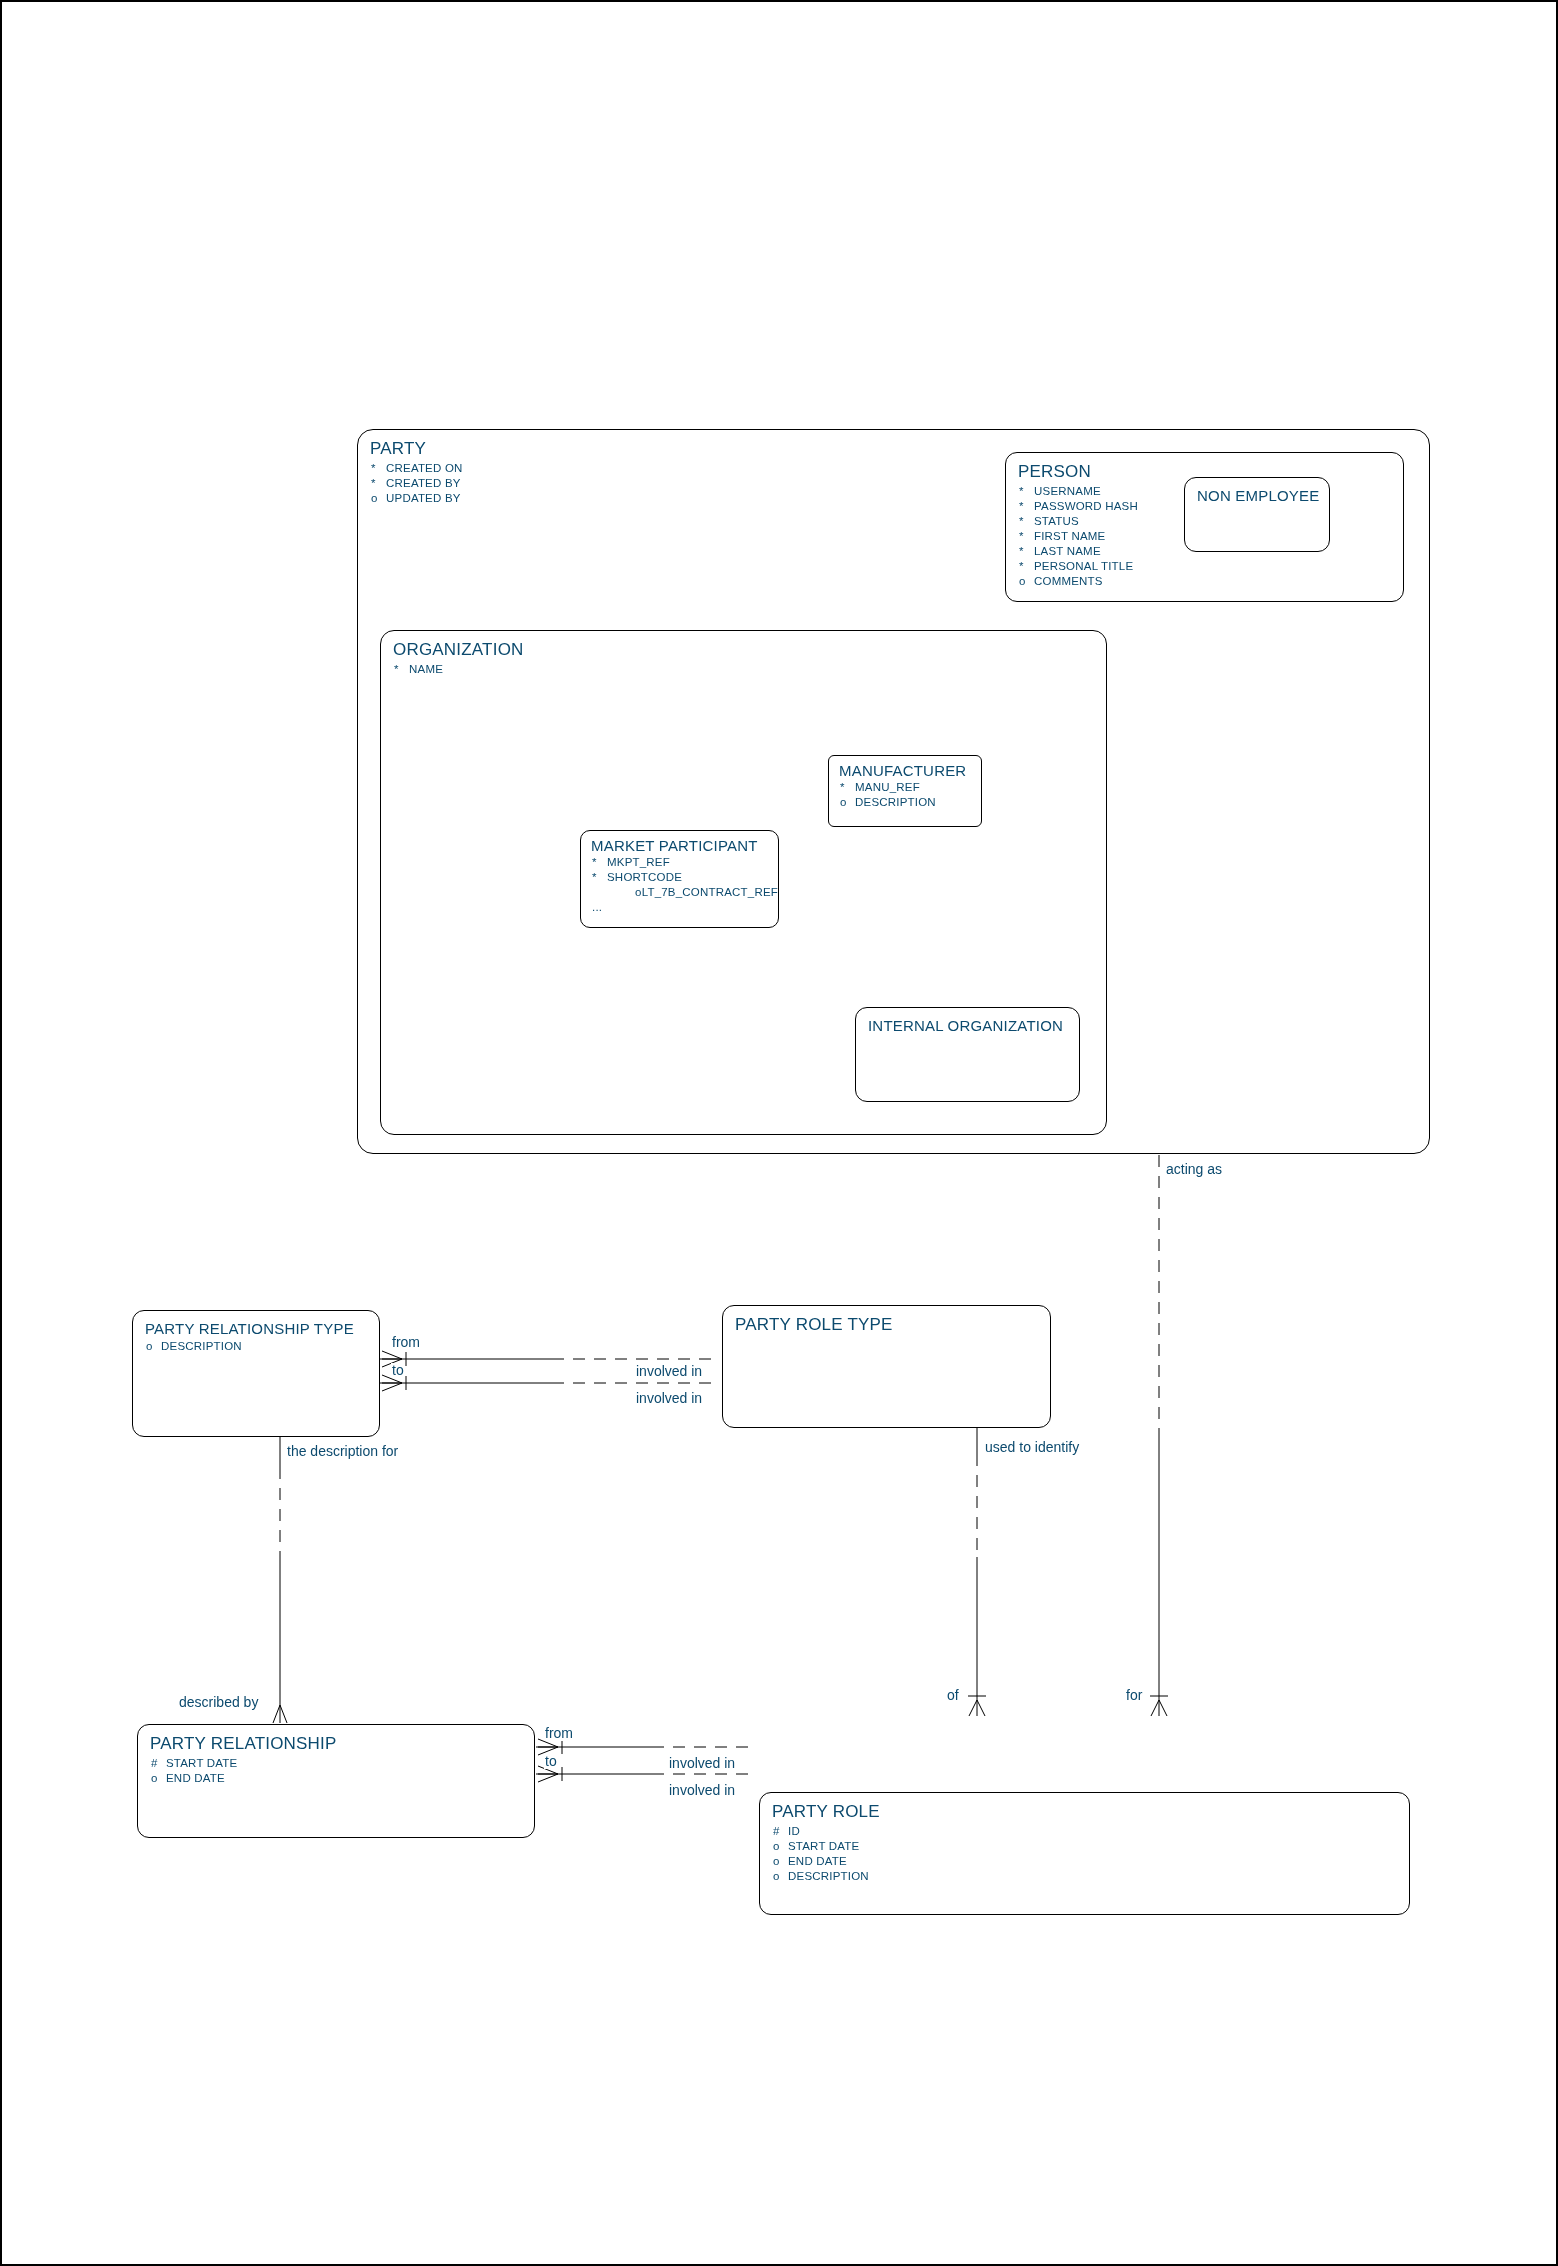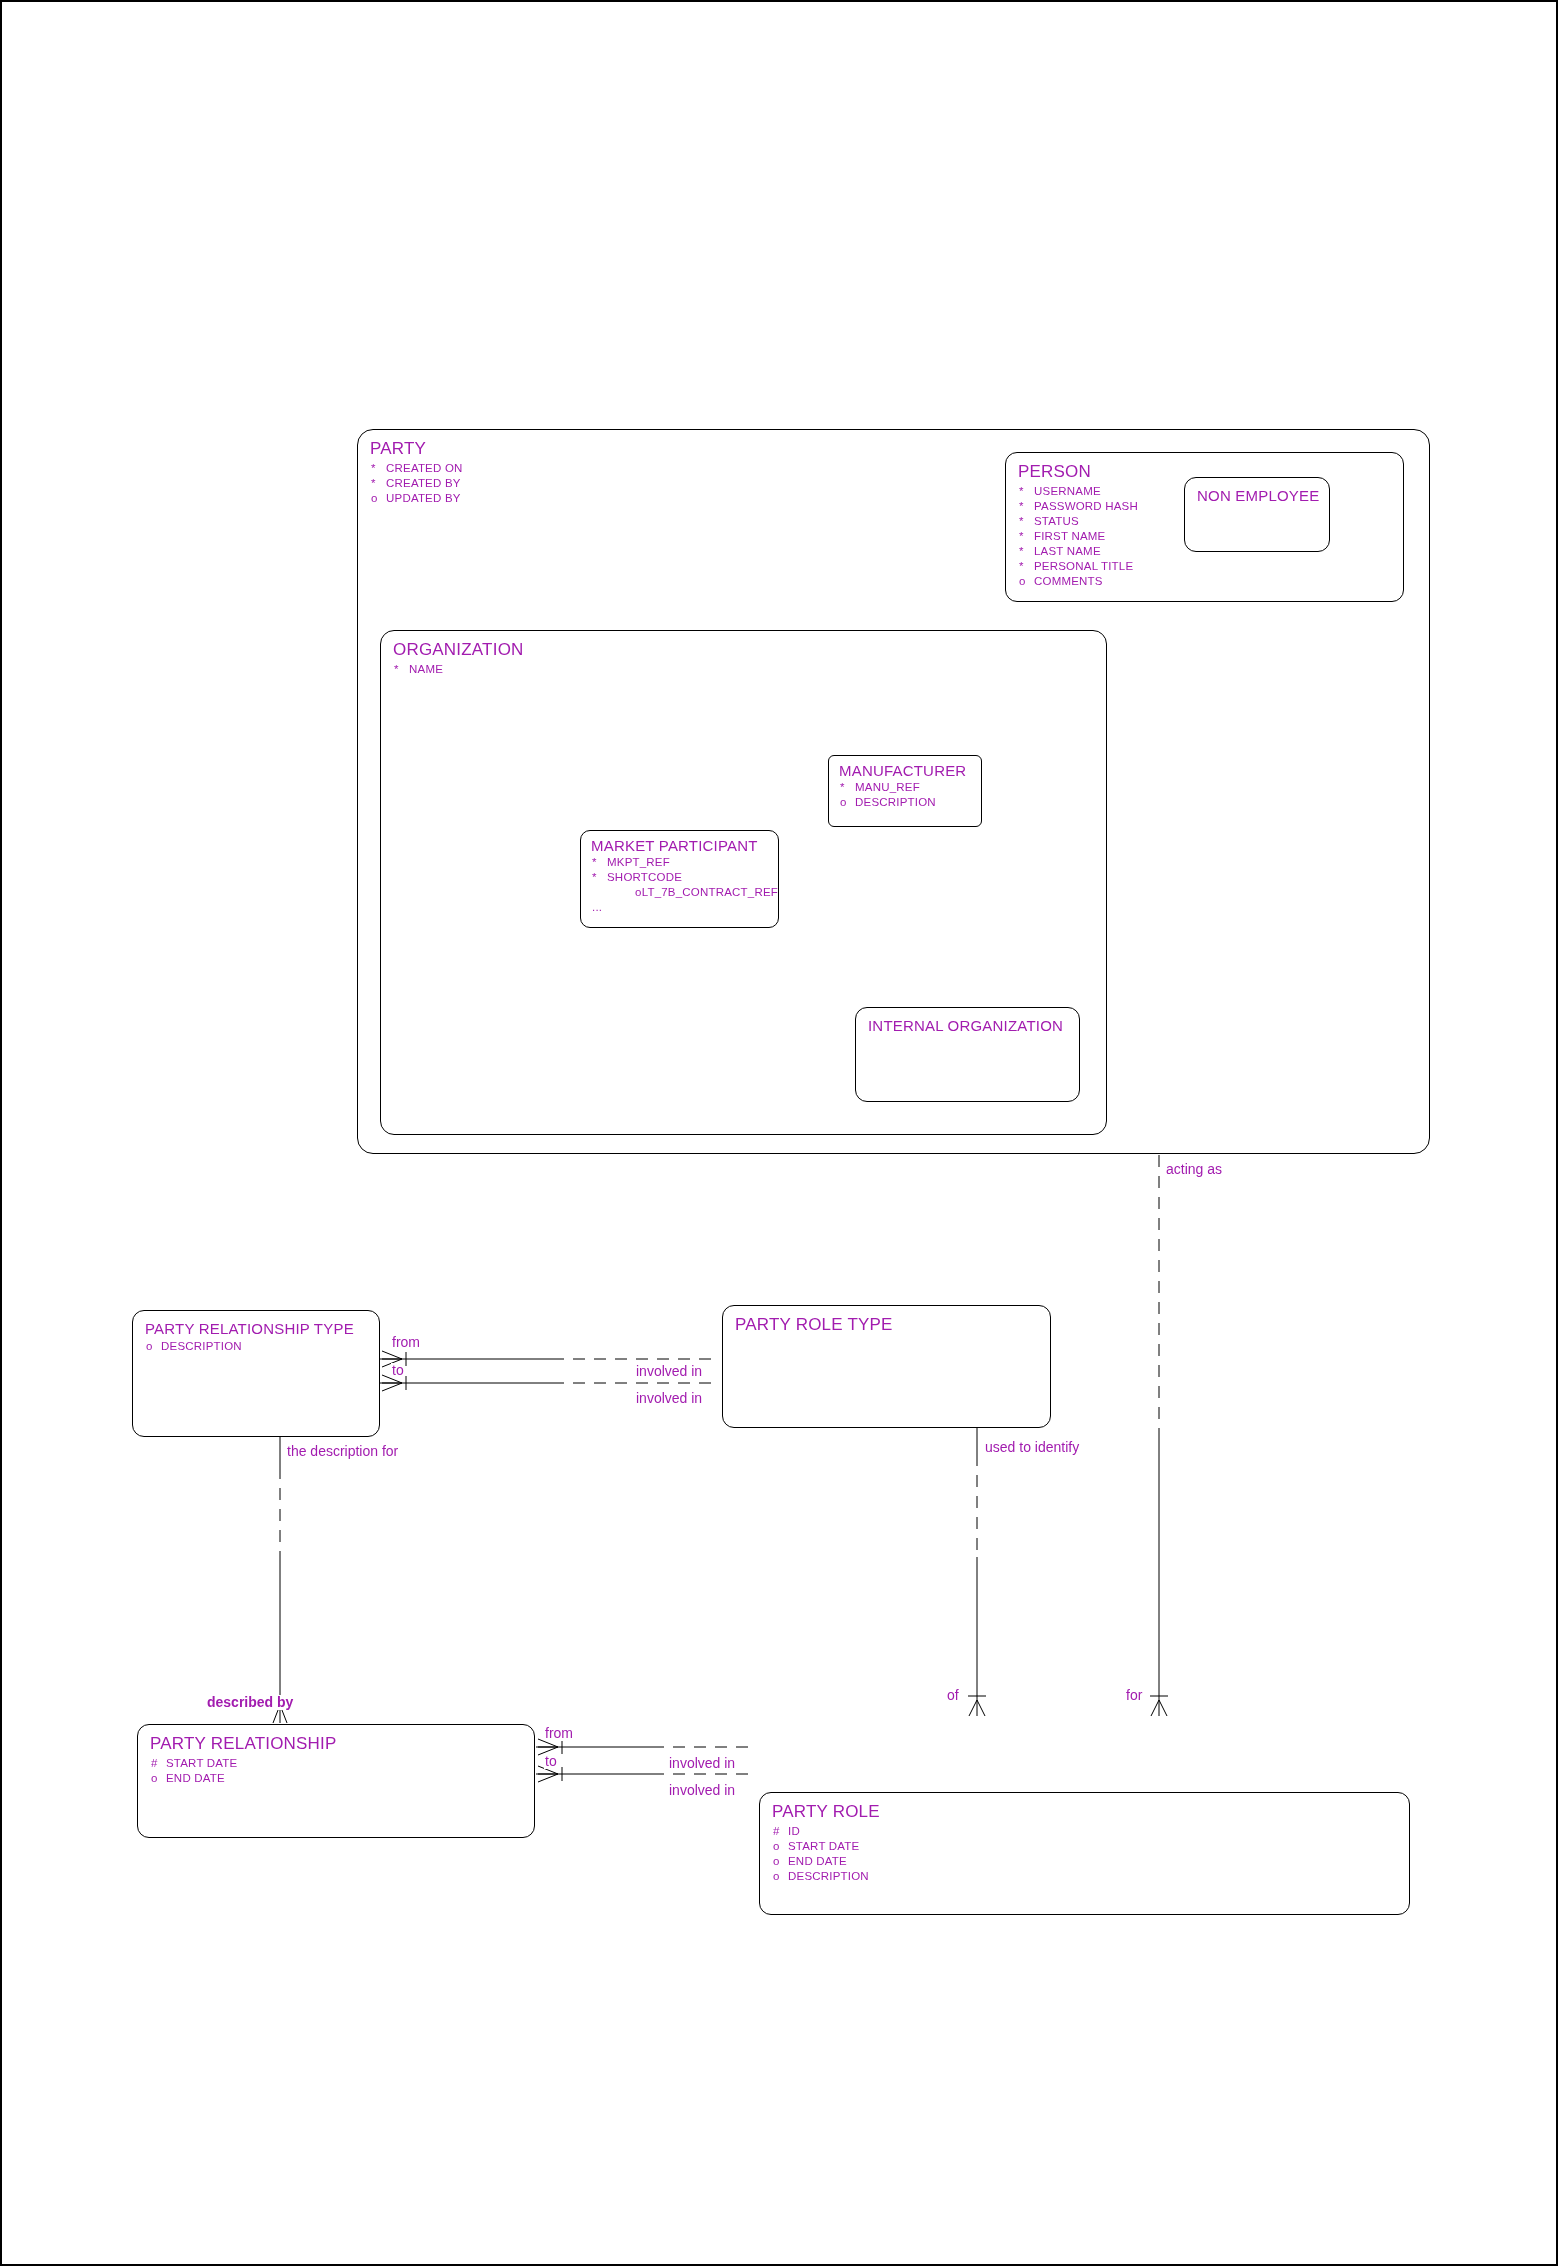--- a/index.html
+++ b/index.html
@@ -2,21 +2,21 @@
 <html><head>
 <meta charset="utf-8">
 <style>
   html,body{margin:0;padding:0;background:#ffffff;}
   .page{
     position:relative;
     width:1554px;height:2262px;
     border:2px solid #000;
     background:#fff;
     font-family:"Liberation Sans", sans-serif;
-    color:#a21caf;
+    color:#0c4a6e;
     overflow:hidden;
   }
   svg.connectors{position:absolute;left:0;top:0;width:1554px;height:2262px;}
   .entity{
     position:absolute;
     border:1px solid #000;
     border-radius:12px;
     background:#fff;
     box-sizing:border-box;
   }
@@ -175,21 +175,21 @@
   <div class="rlabel" style="left:389px;top:1361px;">to</div>
   <div class="rlabel" style="left:633px;top:1362px;">involved in</div>
   <div class="rlabel" style="left:633px;top:1389px;">involved in</div>
 
   <div class="rlabel" style="left:542px;top:1724px;">from</div>
   <div class="rlabel" style="left:542px;top:1752px;">to</div>
   <div class="rlabel" style="left:666px;top:1754px;">involved in</div>
   <div class="rlabel" style="left:666px;top:1781px;">involved in</div>
 
   <div class="rlabel" style="left:284px;top:1442px;">the description for</div>
-  <div class="rlabel" style="left:204px;top:1693px;font-weight:bold;">described by</div>
+  <div class="rlabel" style="left:176px;top:1693px;">described by</div>
 
   <div class="rlabel" style="left:982px;top:1438px;">used to identify</div>
   <div class="rlabel" style="left:944px;top:1686px;">of</div>
 
   <div class="rlabel" style="left:1163px;top:1160px;">acting as</div>
   <div class="rlabel" style="left:1123px;top:1686px;">for</div>
 
 </div>
 
 </body></html>

